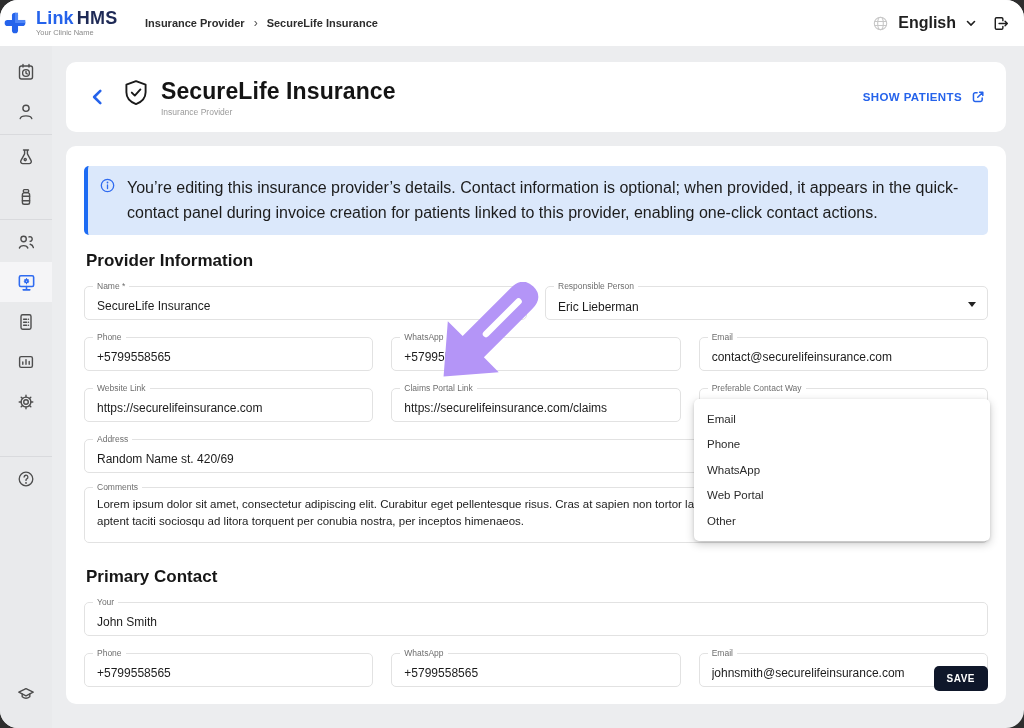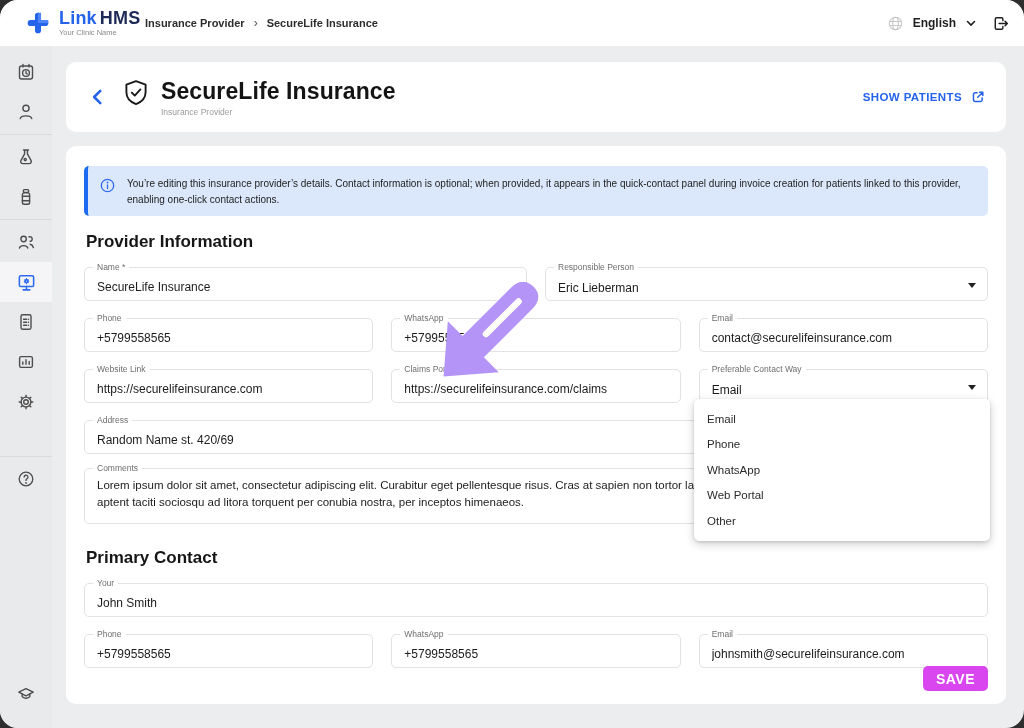--- a/index.html
+++ b/index.html
@@ -1,31 +1,31 @@
 <!DOCTYPE html>
 <html><head>
 <meta charset="utf-8">
 <style>
   * { margin:0; padding:0; box-sizing:border-box; }
   html,body { width:1024px; height:728px; background:#2e2e2e; font-family:"Liberation Sans", sans-serif; }
   .app { position:relative; width:1024px; height:728px; border-radius:18px; overflow:hidden; background:#ecedef; }
 
   
   .topbar { position:absolute; top:0; left:0; right:0; height:46px; background:#fff; display:flex; align-items:center; z-index:30; }
-  .logo-block { display:flex; align-items:center; gap:8px; padding-left:25px; }
+  .logo-block { display:flex; align-items:center; gap:8px; padding-left:2px; }
   .logo-text { line-height:1; }
   .logo-row { font-size:18px; font-weight:700; letter-spacing:.2px; }
   .logo-link { color:#2563eb; }
   .logo-hms { color:#1e2a56; font-weight:600; margin-left:3px; }
   .logo-sub { font-size:7.5px; color:#8a8a8a; margin-top:2px; }
   .breadcrumb { position:absolute; left:145px; top:0; height:46px; display:flex; align-items:center; gap:9px; font-size:11px; font-weight:600; color:#2d2d2d; }
   .crumb-sep { color:#555; font-size:12px; font-weight:400; }
   .topbar-right { position:absolute; right:14px; top:0; height:46px; display:flex; align-items:center; gap:14px; }
   .lang-control { display:flex; align-items:center; gap:9px; cursor:pointer; }
-  .lang-label { font-size:12px; font-weight:700; color:#1f1f1f; }
+  .lang-label { font-size:16px; font-weight:700; color:#1f1f1f; }
   .icon-btn { display:flex; align-items:center; justify-content:center; cursor:pointer; }
 
   
   .sidebar { position:absolute; top:46px; left:0; bottom:0; width:52px; background:#e9eaec; z-index:20; }
   .side-item { width:52px; height:40px; display:flex; align-items:center; justify-content:center; cursor:pointer; }
   .side-item.active { background:#f5f5f7; }
   .side-div { height:1px; background:#d9dadd; margin:2px 0; }
   .side-gap { height:6px; }
   .side-bottom { position:absolute; bottom:14px; left:0; width:52px; display:flex; justify-content:center; }
   .side-help { position:absolute; top:408px; left:0; width:52px; }
@@ -36,39 +36,39 @@
   .back-chevron { color:#2563eb; cursor:pointer; display:flex; align-items:center; margin-right:16px; }
   .title-block { display:flex; align-items:flex-start; gap:10px; }
   .page-title { font-size:23px; font-weight:600; color:#141414; letter-spacing:.1px; }
   .page-subtitle { font-size:8.5px; color:#9a9a9a; margin-top:2px; }
   .spacer { flex:1; }
   .show-patients { display:flex; align-items:center; gap:8px; color:#2563eb; font-size:11.5px; font-weight:700; letter-spacing:.4px; cursor:pointer; }
 
   .content-card { position:relative; margin:0 18px 0 14px; height:558px; background:#fff; border-radius:10px; padding:20px 18px 14px 18px; }
 
   .banner { display:flex; align-items:flex-start; gap:12px; background:#dbe8fb; border-left:4px solid #1d6bf3; border-radius:5px; padding:9px 14px 9px 12px; }
-  .banner-text { font-size:10px; line-height:1.55; color:#1c1c1c; padding-top:1px; }
+  .banner-text { font-size:16px; line-height:1.55; color:#1c1c1c; padding-top:1px; }
   .banner-icon { margin-top:3px; flex:0 0 auto; }
 
   .section-heading { font-size:17px; font-weight:600; color:#161616; margin:16px 0 15px 2px; }
   .section-heading.second { margin-top:24px; }
 
   .frow { display:flex; gap:18px; margin-bottom:17px; }
   .fcol { flex:1; position:relative; }
   .fcol.half { flex:1; }
   .field { position:relative; border:1px solid #e2e2e2; border-radius:5px; background:#fff; height:34px; }
   .field.area { height:56px; }
   .flabel { position:absolute; top:-6px; left:8px; background:#fff; padding:0 4px; font-size:8.5px; color:#6e6e6e; white-space:nowrap; }
   input.fvalue { border:0; outline:none; background:transparent; width:100%; height:100%; padding:6px 24px 0 12px; font-size:12px; color:#1c1c1c; font-family:"Liberation Sans", sans-serif; }
   .select-value { padding:13px 24px 0 12px; font-size:12px; color:#1c1c1c; }
   .caret { position:absolute; right:11px; top:15px; width:0; height:0; border-left:4.5px solid transparent; border-right:4.5px solid transparent; border-top:5px solid #222; }
   textarea.fvalue { border:0; outline:none; resize:none; background:transparent; width:100%; height:100%; padding:8px 12px 0 12px; font-size:11.5px; line-height:1.5; color:#1c1c1c; font-family:"Liberation Sans", sans-serif; overflow:hidden; }
 
   .save-row { position:absolute; right:18px; bottom:13px; }
-  .save-btn { background:#d946ef; color:#fff; border:0; border-radius:5px; height:25px; padding:0 13px; font-size:14px; font-weight:700; letter-spacing:.5px; cursor:pointer; font-family:"Liberation Sans", sans-serif; }
+  .save-btn { background:#0f172a; color:#fff; border:0; border-radius:5px; height:25px; padding:0 13px; font-size:10px; font-weight:700; letter-spacing:.5px; cursor:pointer; font-family:"Liberation Sans", sans-serif; }
 
   
   .menu { position:absolute; left:628px; top:253px; width:296px; background:#fff; border-radius:5px; box-shadow:0 3px 10px rgba(0,0,0,.2), 0 1px 3px rgba(0,0,0,.12); z-index:40; padding:7px 0; }
   .menu-item { height:25.5px; display:flex; align-items:center; padding-left:13px; font-size:11.5px; color:#2b2b2b; cursor:pointer; }
 
   
   .annot-arrow { position:absolute; left:358px; top:136px; width:145px; height:105px; z-index:50; pointer-events:none; }
 
   svg { display:block; }
 </style>

